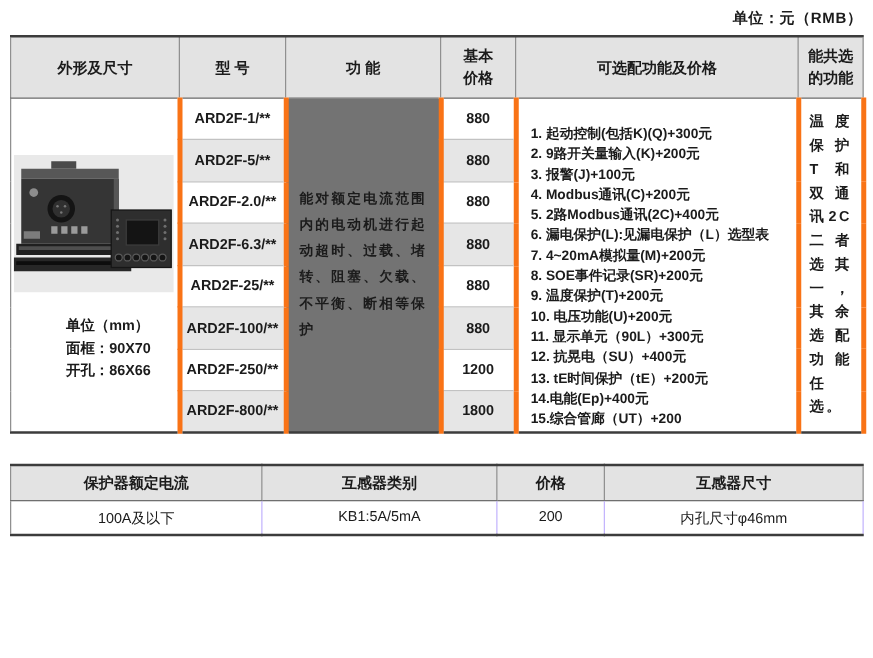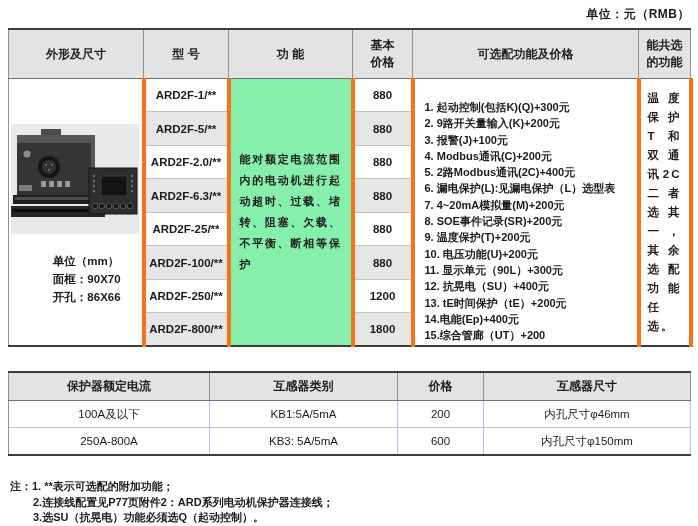--- a/index.html
+++ b/index.html
@@ -15,21 +15,21 @@
               border-top:2px solid #3c3c3c;border-bottom:2px solid #3c3c3c;
               border-left:1px solid #909090;border-right:1px solid #909090;}
   .main-table th{background:#e3e3e3;font-size:12px;font-weight:bold;height:46px;
                  border-left:1px solid #909090;border-right:1px solid #909090;
                  border-bottom:1px solid #6f6f6f;text-align:center;vertical-align:middle;}
   .main-table td{border-left:1px solid #909090;border-right:4px solid #f97316;vertical-align:middle;font-weight:bold;}
   .body-row{height:33px;}
   .model-cell,.price-cell{text-align:center;font-size:11.5px;border-top:1px solid #c2c2c2;}
   tr.shaded .model-cell, tr.shaded .price-cell{background:#e6e6e6;}
   .function-cell{font-size:11px;letter-spacing:1.6px;line-height:21px;padding:0 9px;
-                 text-align:justify;text-justify:inter-character;background:#86efac;}
+                 text-align:justify;text-justify:inter-character;background:#737373;}
   .options-cell{font-size:11px;line-height:16.3px;padding:20px 2px 2px 10px;background:#fff;}
   .coselect-cell{font-size:11.5px;letter-spacing:2px;line-height:19px;padding:0 7px;
                  text-align:justify;background:#fff;}
   .shape-cell{background:#fff;text-align:center;}
   .photo-wrap{width:128px;height:110px;margin:6px auto 0;}
   .dims{margin-top:18px;font-size:11.5px;line-height:18px;padding-left:23px;}
   .dims-inner{display:inline-block;text-align:left;}
 
   
   .sub-title{position:absolute;left:9px;top:350px;font-size:12px;font-weight:bold;}
@@ -206,30 +206,17 @@
         <th>互感器尺寸</th>
       </tr>
     </thead>
     <tbody>
       <tr>
         <td>100A及以下</td>
         <td>KB1:5A/5mA</td>
         <td>200</td>
         <td>内孔尺寸φ46mm</td>
       </tr>
-      <tr>
-        <td>250A-800A</td>
-        <td>KB3: 5A/5mA</td>
-        <td>600</td>
-        <td>内孔尺寸φ150mm</td>
-      </tr>
     </tbody>
   </table>
 
-  <div class="notes">
-    <div>
-      <span>注：</span><span>1. **表示可选配的附加功能；</span>
-    </div>
-    <div class="note-indent">2.连接线配置见P77页附件2：ARD系列电动机保护器连接线；</div>
-    <div class="note-indent">3.选SU（抗晃电）功能必须选Q（起动控制）。</div>
-  </div>
 
 </div>
 
 </body></html>

